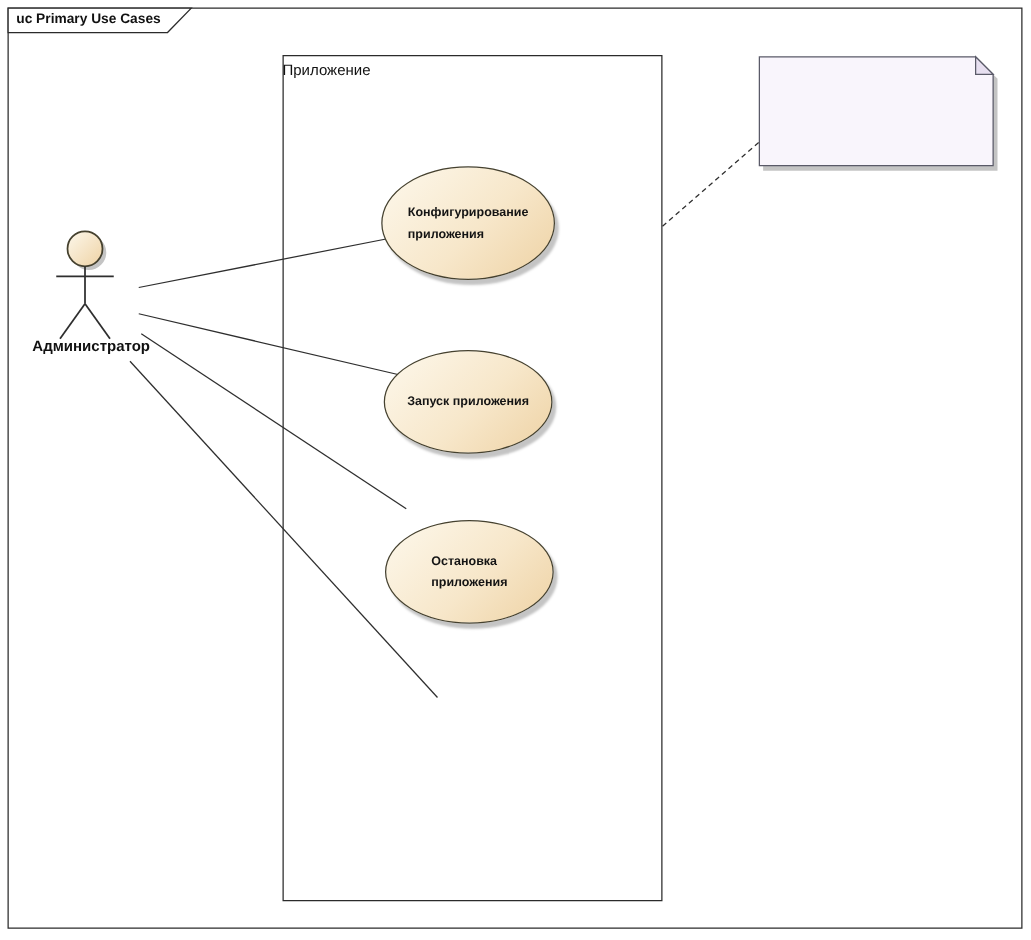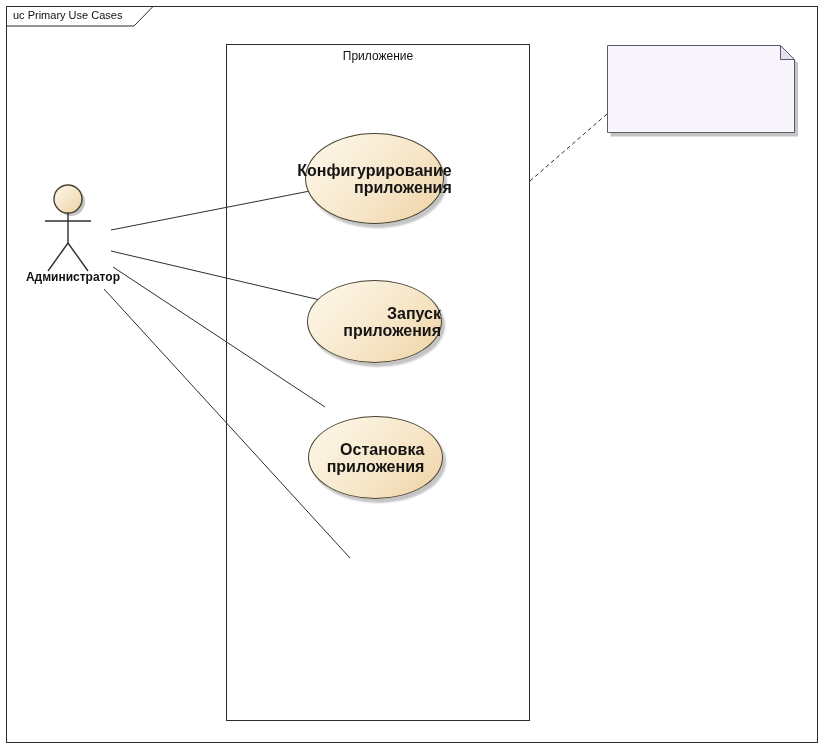--- a/index.html
+++ b/index.html
@@ -10,33 +10,33 @@
   .canvas svg{position:absolute;left:0;top:0;}
   .frame-shape{fill:#ffffff;stroke:var(--frame-border);stroke-width:1;}
   .boundary-shape{fill:#ffffff;stroke:var(--frame-border);stroke-width:1;}
   .assoc{stroke:var(--line);stroke-width:1;fill:none;}
   .dashed-link{stroke:var(--line);stroke-width:1;fill:none;stroke-dasharray:4 3;}
   .actor-stroke{stroke:var(--line);stroke-width:1.4;fill:none;}
   .note-shadow{fill:var(--shadow);stroke:none;}
   .note-body{fill:var(--note-fill);stroke:var(--note-border);stroke-width:1;}
   .note-fold{fill:var(--note-fold);stroke:var(--note-border);stroke-width:1;}
   .lbl{position:absolute;white-space:pre-line;}
-  .frame-label{left:13px;top:9px;font-size:11px;font-weight:normal;}
-  .boundary-label{left:226px;top:49px;width:304px;text-align:center;font-size:12px;}
+  .frame-label{left:13px;top:9px;font-size:11px;font-weight:bold;}
+  .boundary-label{left:226px;top:49px;width:304px;text-align:left;font-size:12px;}
   .actor-label{left:20px;top:270px;width:100px;text-align:right;font-size:12px;font-weight:bold;}
   .note-text{left:614px;top:57px;width:180px;font-size:12px;line-height:16px;color:var(--note-text);}
   .usecase{
     position:absolute;box-sizing:border-box;border-radius:50%;
     border:1.5px solid var(--usecase-border);
     background:linear-gradient(135deg,var(--usecase-fill-top) 0%,var(--usecase-fill-mid) 55%,var(--usecase-fill-bottom) 100%);
     box-shadow:3px 4px 2px var(--shadow);
     display:flex;align-items:center;justify-content:center;
   }
   .usecase span{
-    white-space:pre-line;text-align:right;font-size:16px;font-weight:bold;
+    white-space:pre-line;text-align:left;font-size:10px;font-weight:bold;
     line-height:17px;color:#141414;
   }
   .uc1{left:305px;top:133px;width:139px;height:91px;}
   .uc2{left:307px;top:280px;width:135px;height:83px;}
   .uc3{left:308px;top:416px;width:135px;height:83px;}
   .uc4{left:316px;top:552px;width:141px;height:90px;}
 </style>
 </head>
 <body>
 

